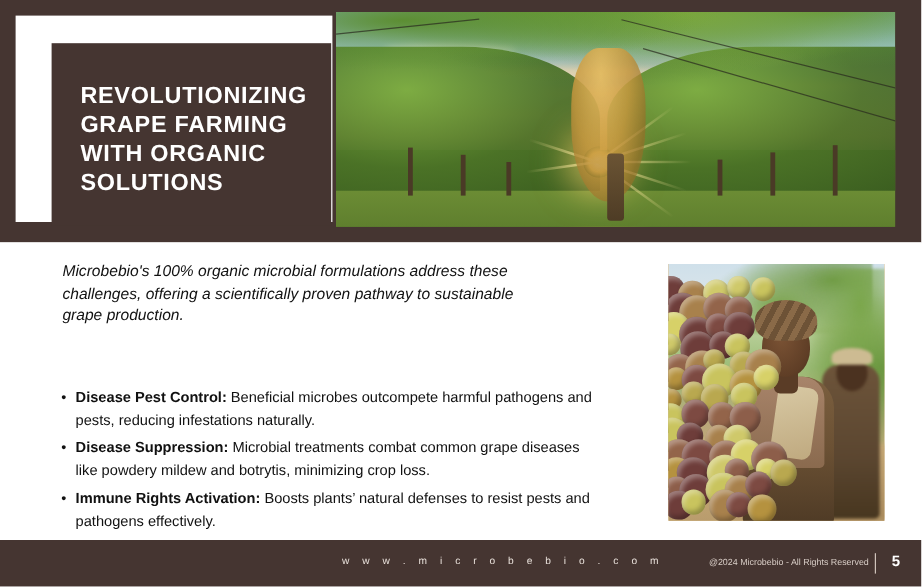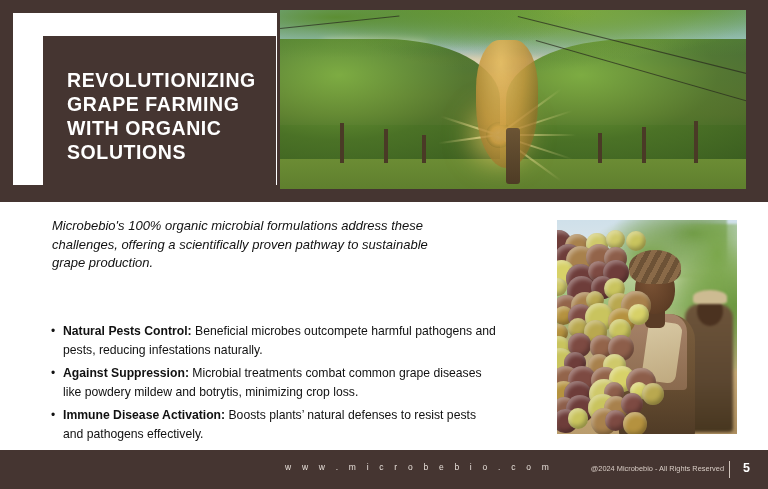--- a/index.html
+++ b/index.html
@@ -465,27 +465,27 @@
     </div>
   </div>
 
   <div class="body-area">
 
     <div class="intro">Microbebio's 100% organic microbial formulations address these challenges, offering a scientifically proven pathway to sustainable grape production.</div>
 
 
     <ul class="bullets">
       <li>
-        <span class="dot">•</span><span class="lead">Natural Pests Control:</span><span> Beneficial microbes outcompete harmful pathogens and pests, reducing infestations naturally.</span>
+        <span class="dot">•</span><span class="lead">Disease Pest Control:</span><span> Beneficial microbes outcompete harmful pathogens and pests, reducing infestations naturally.</span>
       </li>
       <li>
-        <span class="dot">•</span><span class="lead">Against Suppression:</span><span> Microbial treatments combat common grape diseases like powdery mildew and botrytis, minimizing crop loss.</span>
+        <span class="dot">•</span><span class="lead">Disease Suppression:</span><span> Microbial treatments combat common grape diseases like powdery mildew and botrytis, minimizing crop loss.</span>
       </li>
       <li>
-        <span class="dot">•</span><span class="lead">Immune Disease Activation:</span><span> Boosts plants’ natural defenses to resist pests and pathogens effectively.</span>
+        <span class="dot">•</span><span class="lead">Immune Rights Activation:</span><span> Boosts plants’ natural defenses to resist pests and pathogens effectively.</span>
       </li>
     </ul>
 
     <div class="side-photo">
       <div class="bg"></div>
       <div class="vines-t"></div>
       <div class="vines-r"></div>
       <div class="path"></div>
       <div class="man"></div>
       <div class="man-head"></div>

